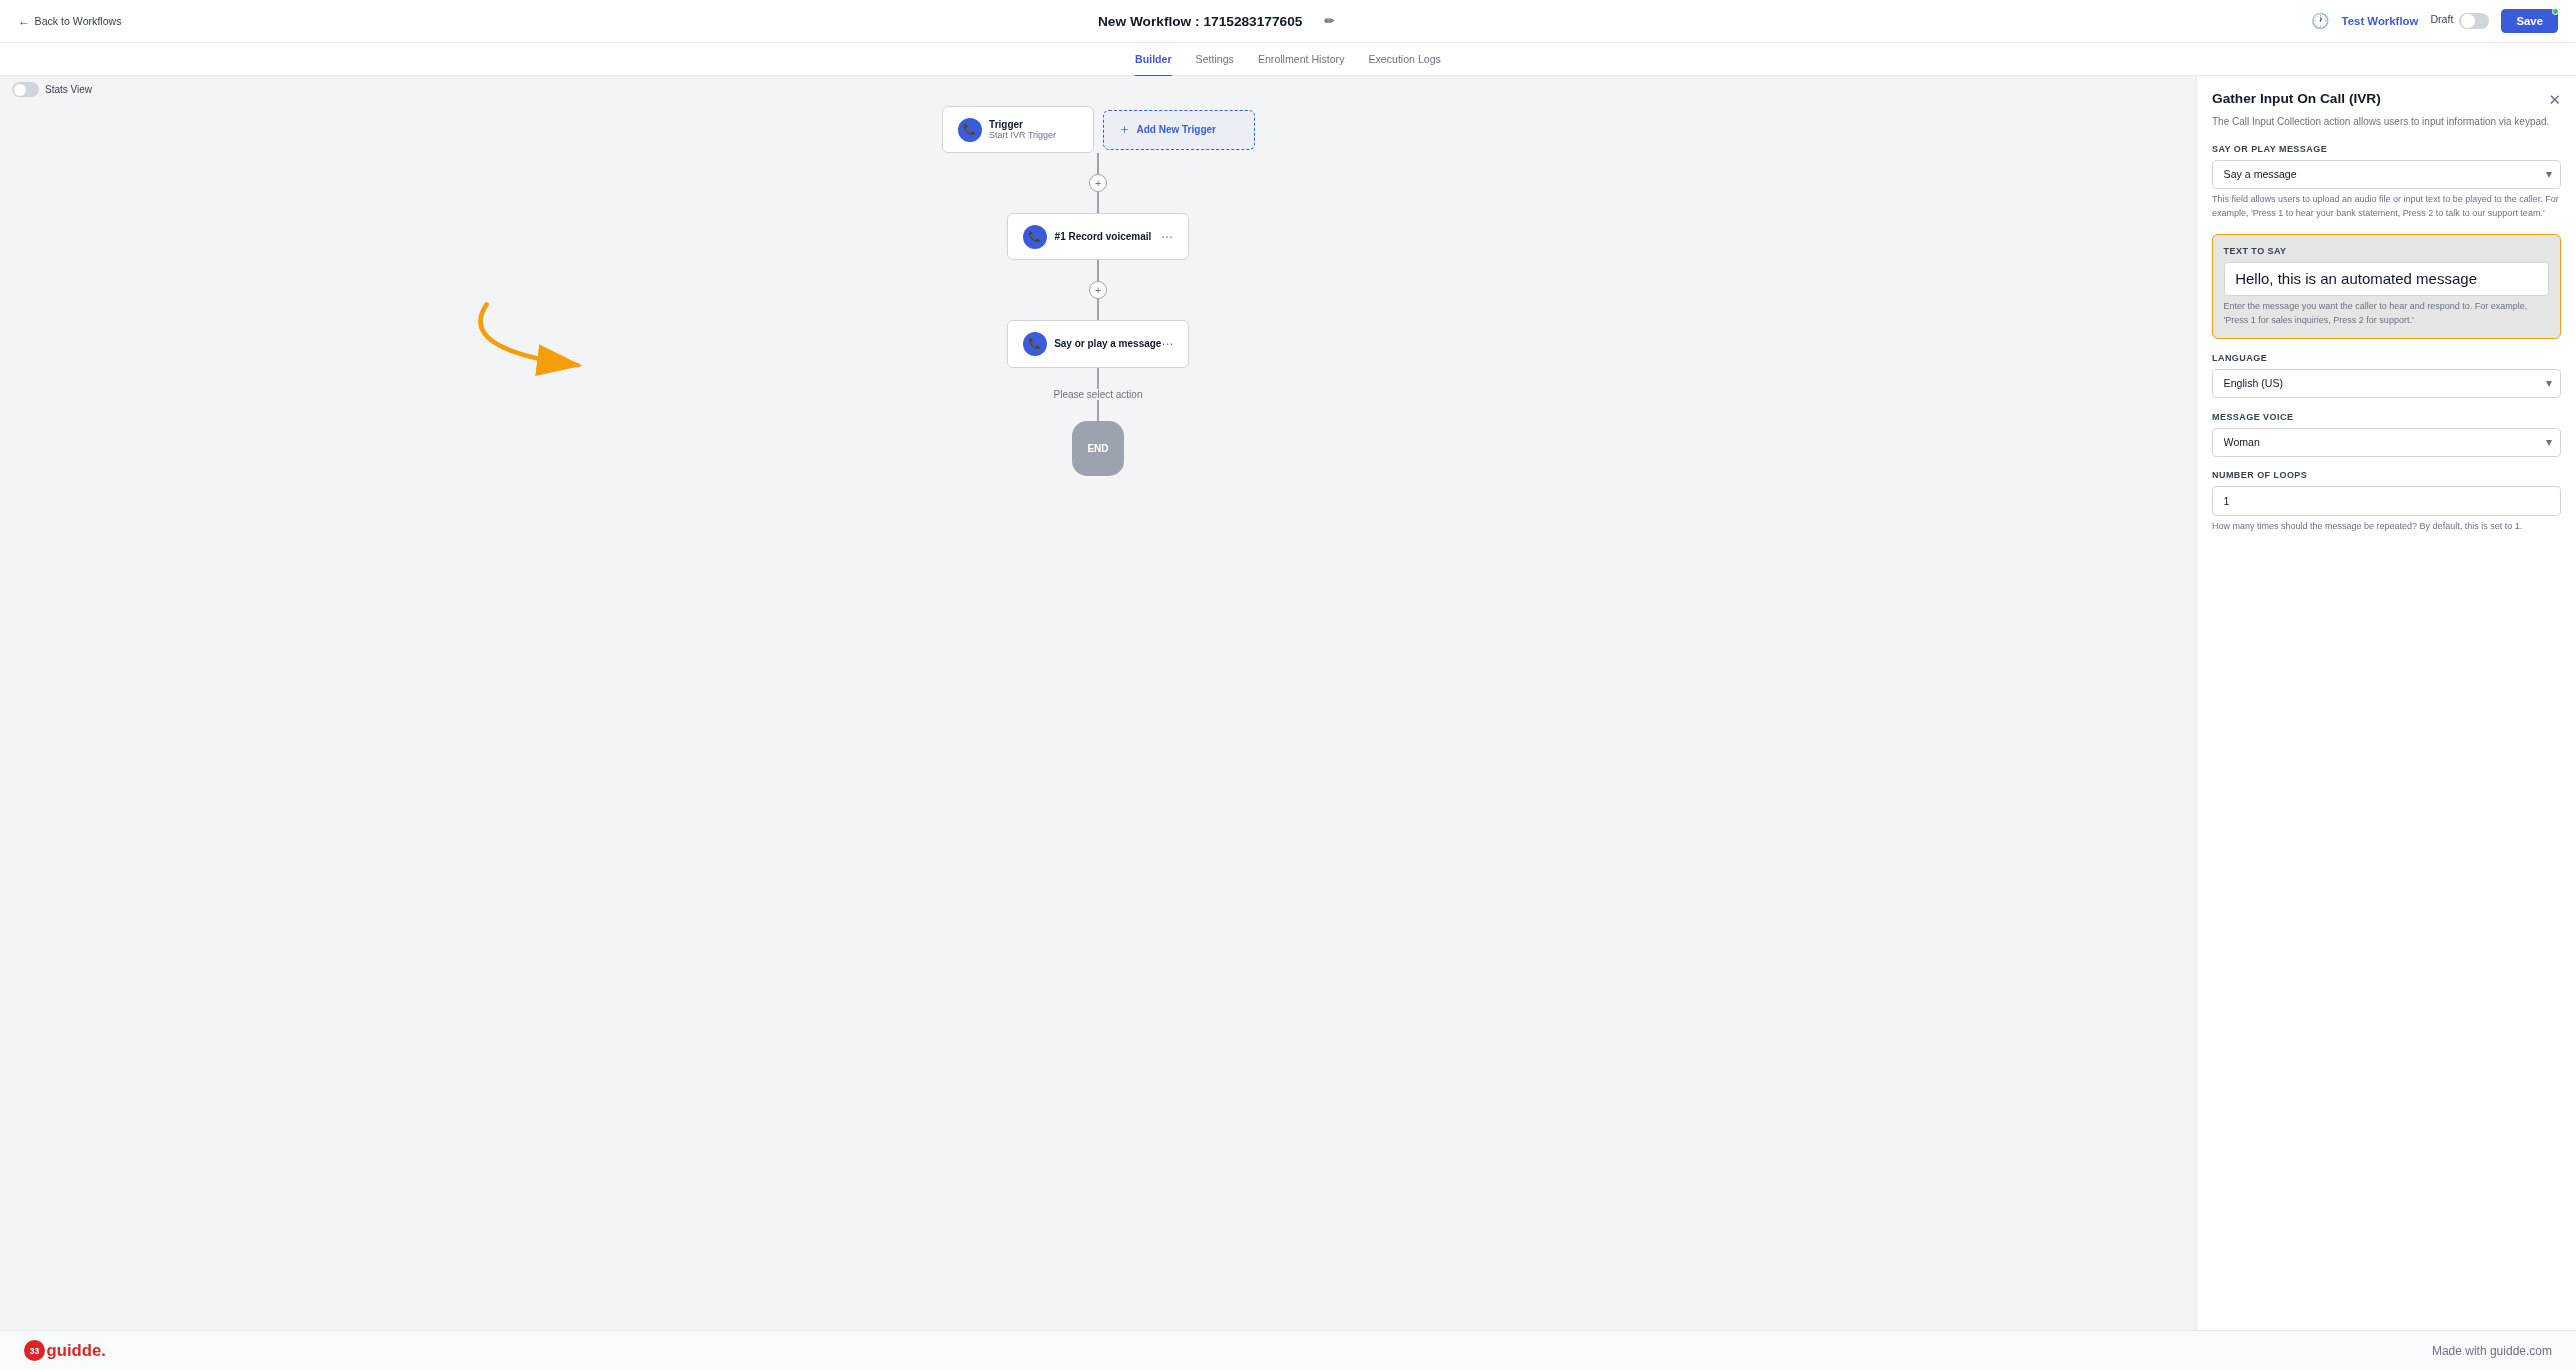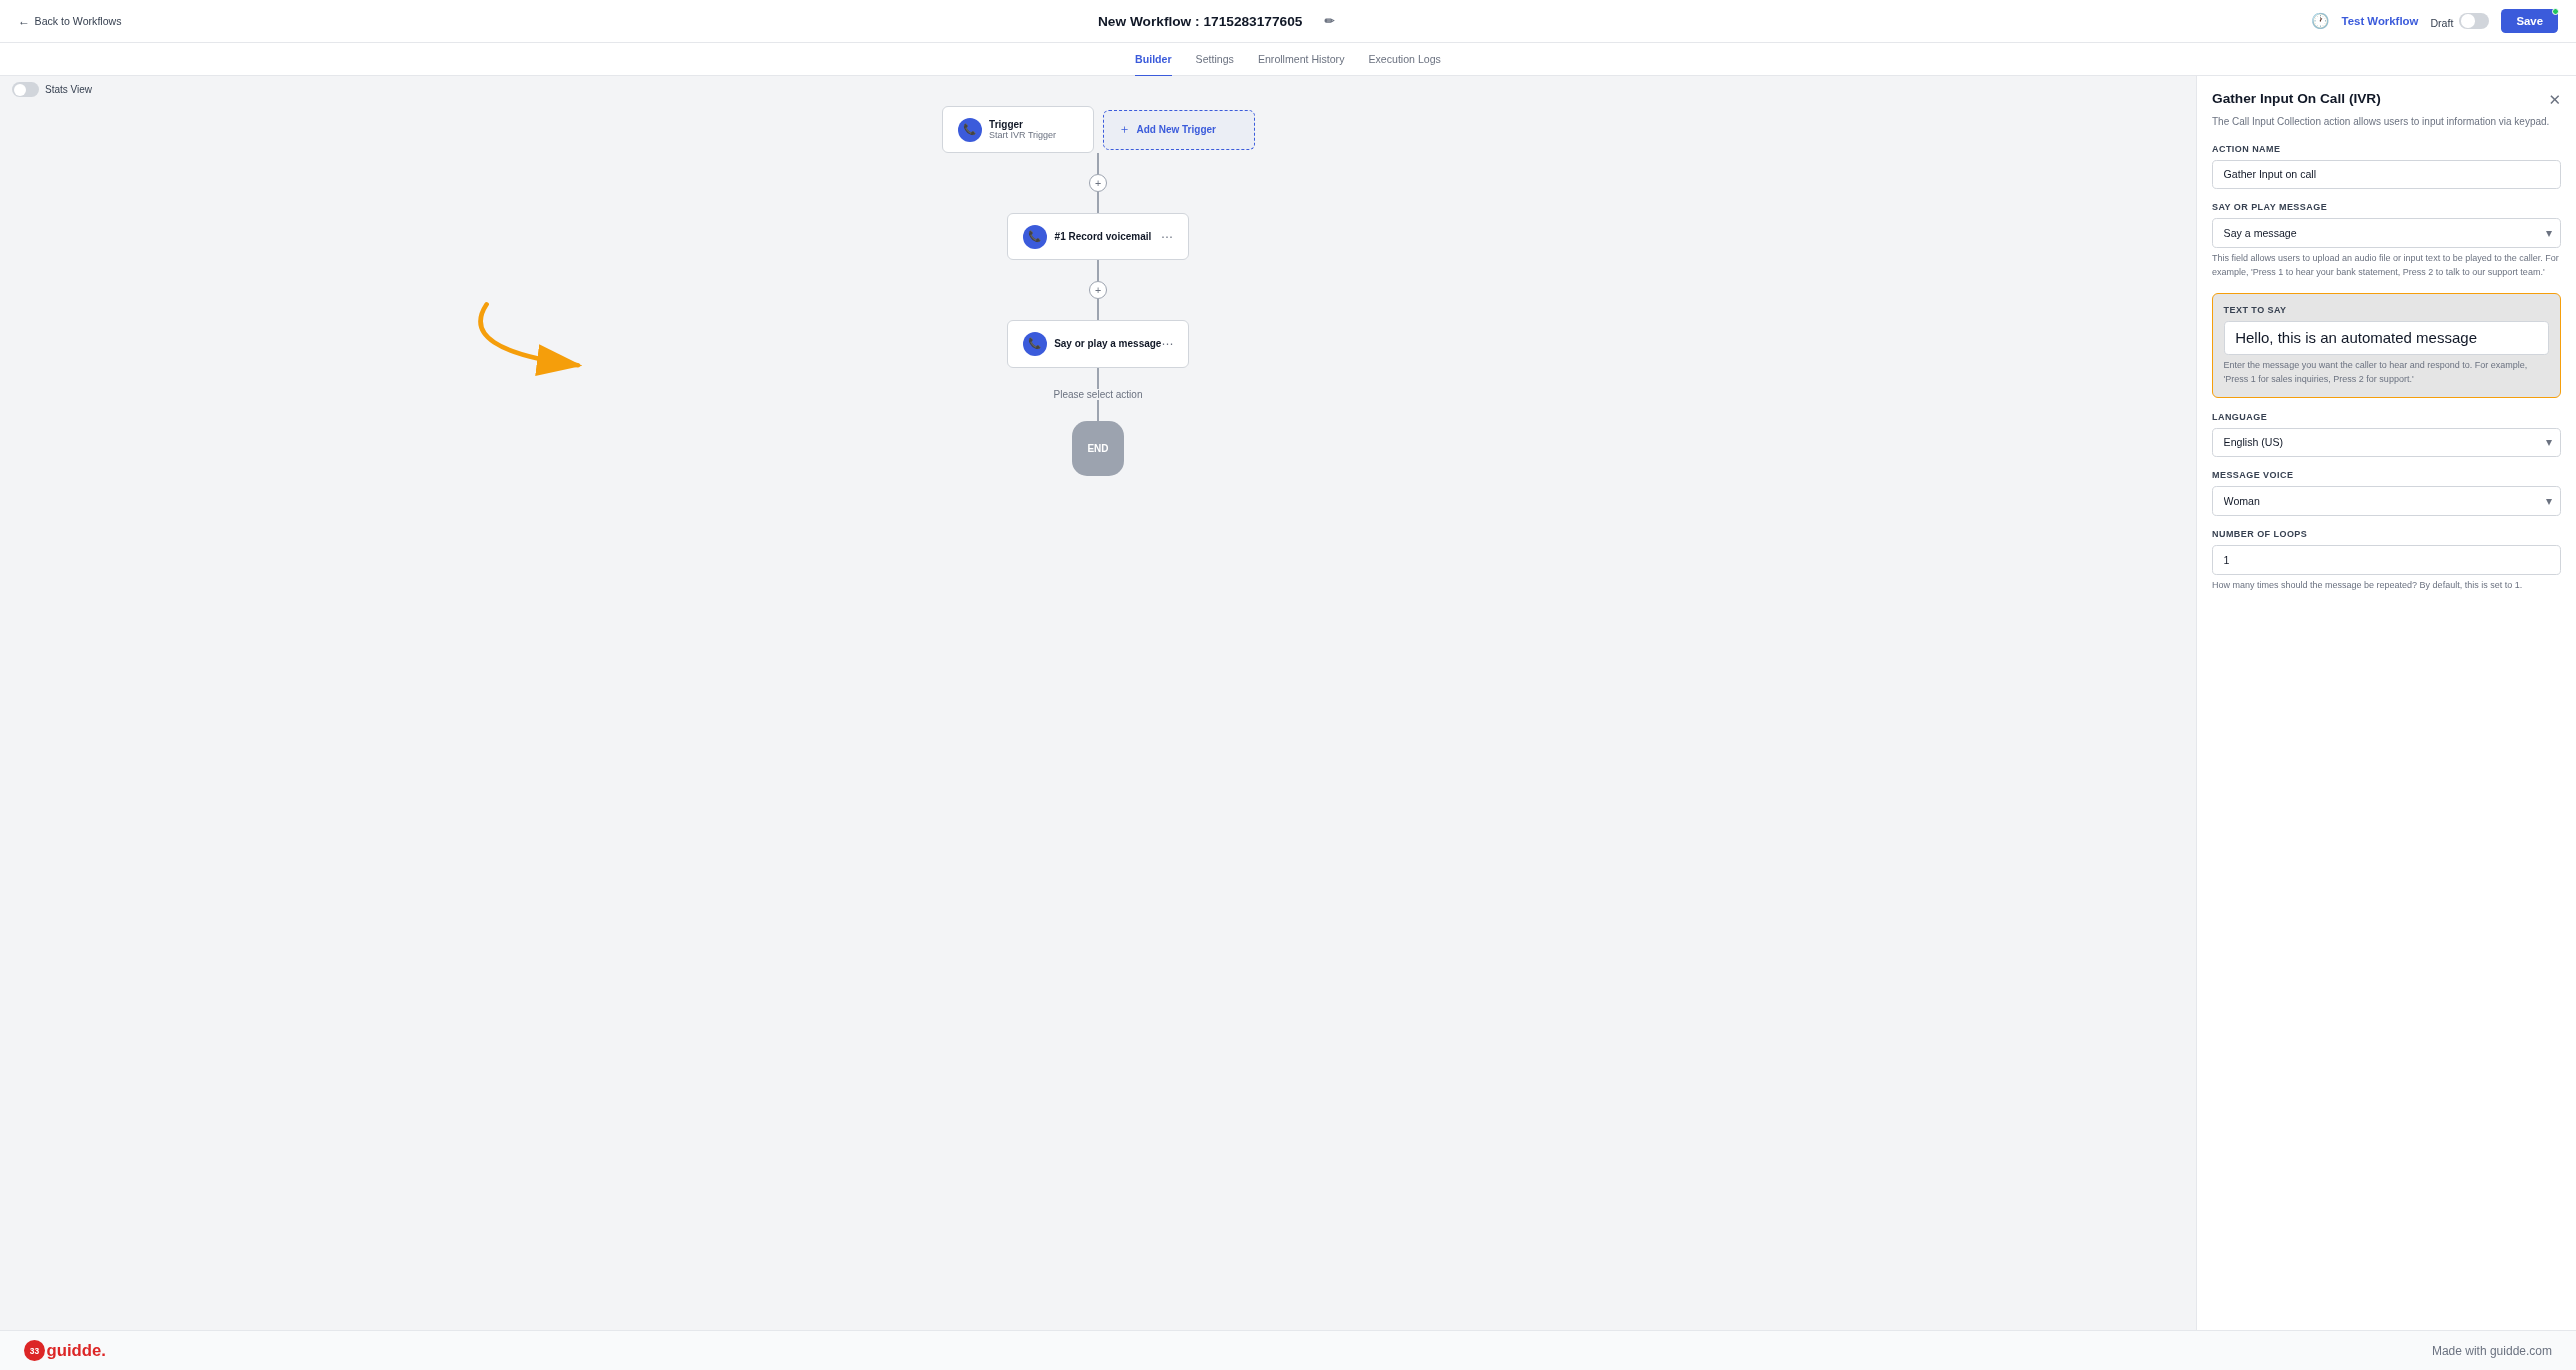--- a/index.html
+++ b/index.html
@@ -13,21 +13,21 @@
     }
     .header-left { display: flex; align-items: center; gap: 6px; }
     .back-btn { display: flex; align-items: center; gap: 4.6px; font-size: 10.6px; color: #374151; cursor: pointer; background: none; border: none; }
     .back-icon { font-size: 12px; }
     .header-center { display: flex; flex-direction: column; align-items: center; }
     .workflow-title { display: flex; align-items: center; gap: 22px; font-size: 13.7px; font-weight: 600; color: #111827; }
     .edit-icon { font-size: 12px; color: #6b7280; cursor: pointer; }
     .header-right { display: flex; align-items: center; gap: 12px; }
     .history-icon { font-size: 15px; color: #6b7280; cursor: pointer; }
     .test-workflow-btn { background: none; border: none; color: #3b5bdb; font-size: 11.4px; font-weight: 600; cursor: pointer; }
-    .draft-toggle { display: flex; align-items: flex-end; gap: 6px; font-size: 10.6px; color: #374151; }
+    .draft-toggle { display: flex; align-items: flex-start; gap: 6px; font-size: 10.6px; color: #374151; }
     .toggle-switch { width: 30px; height: 16.7px; background: #d1d5db; border-radius: 8.4px; position: relative; cursor: pointer; }
     .toggle-knob { width: 13.7px; height: 13.7px; background: #fff; border-radius: 50%; position: absolute; top: 1.5px; left: 1.5px; }
     .publish-btn { background: #3b5bdb; color: #fff; border: none; border-radius: 4.6px; padding: 6px 15px; font-size: 11.4px; font-weight: 600; cursor: pointer; position: relative; }
     .publish-dot { width: 7.6px; height: 7.6px; background: #22c55e; border-radius: 50%; position: absolute; top: -1.5px; right: -1.5px; border: 1.5px solid #fff; }
 
     
     .nav-tabs { display: flex; align-items: center; justify-content: center; background: #fff; border-bottom: 0.8px solid #e5e7eb; padding: 0 36px; height: 33px; gap: 24px; }
     .nav-tab { font-size: 10.6px; color: #6b7280; cursor: pointer; height: 33px; display: flex; align-items: center; border-bottom: 1.5px solid transparent; }
     .nav-tab.active { color: #3b5bdb; border-bottom-color: #3b5bdb; font-weight: 600; }
 
@@ -208,24 +208,20 @@
 
   </div>
 
   <div class="right-panel">
     <div class="panel-header">
       <span class="panel-title">Gather Input On Call (IVR)</span>
       <button class="panel-close">✕</button>
     </div>
     <p class="panel-subtitle">The Call Input Collection action allows users to input information via keypad.</p>
 
-    <div class="field-group">
-      <div class="field-label">ACTION NAME</div>
-      <input class="field-input" type="text" value="Gather Input on call" style="">
-    </div>
 
     <div class="field-group">
       <div class="field-label">SAY OR PLAY MESSAGE</div>
       <div class="select-wrapper">
         <select class="field-select">
           <option>Say a message</option>
           <option>Play an audio file</option>
         </select>
       </div>
       <p class="field-hint">This field allows users to upload an audio file or input text to be played to the caller. For example, 'Press 1 to hear your bank statement, Press 2 to talk to our support team.'</p>

